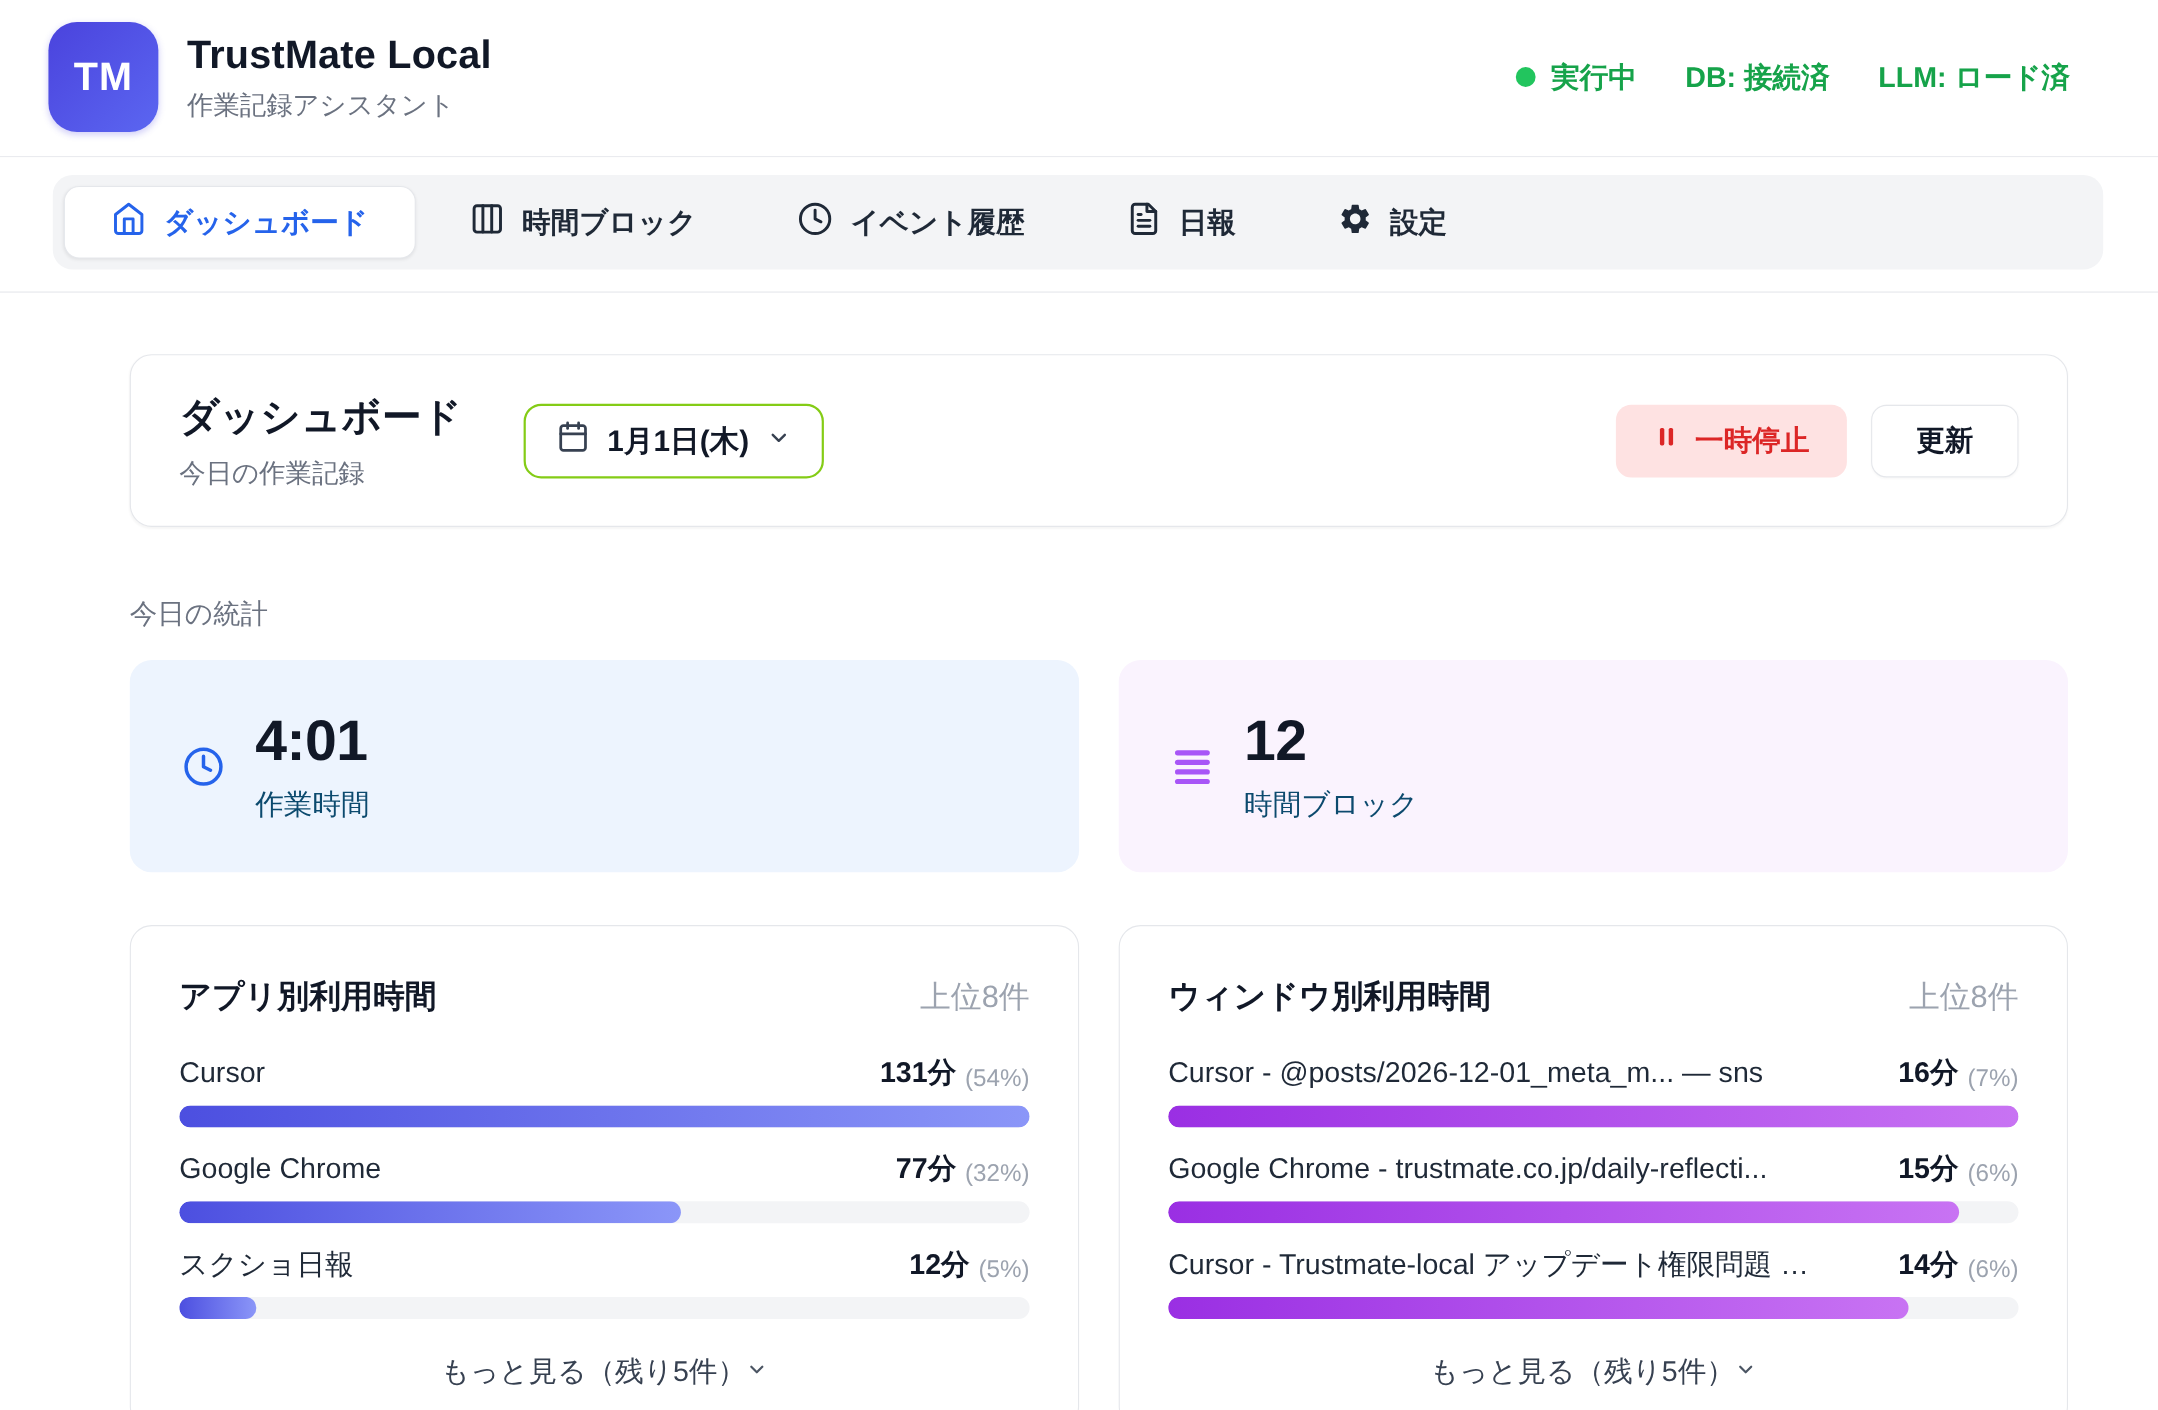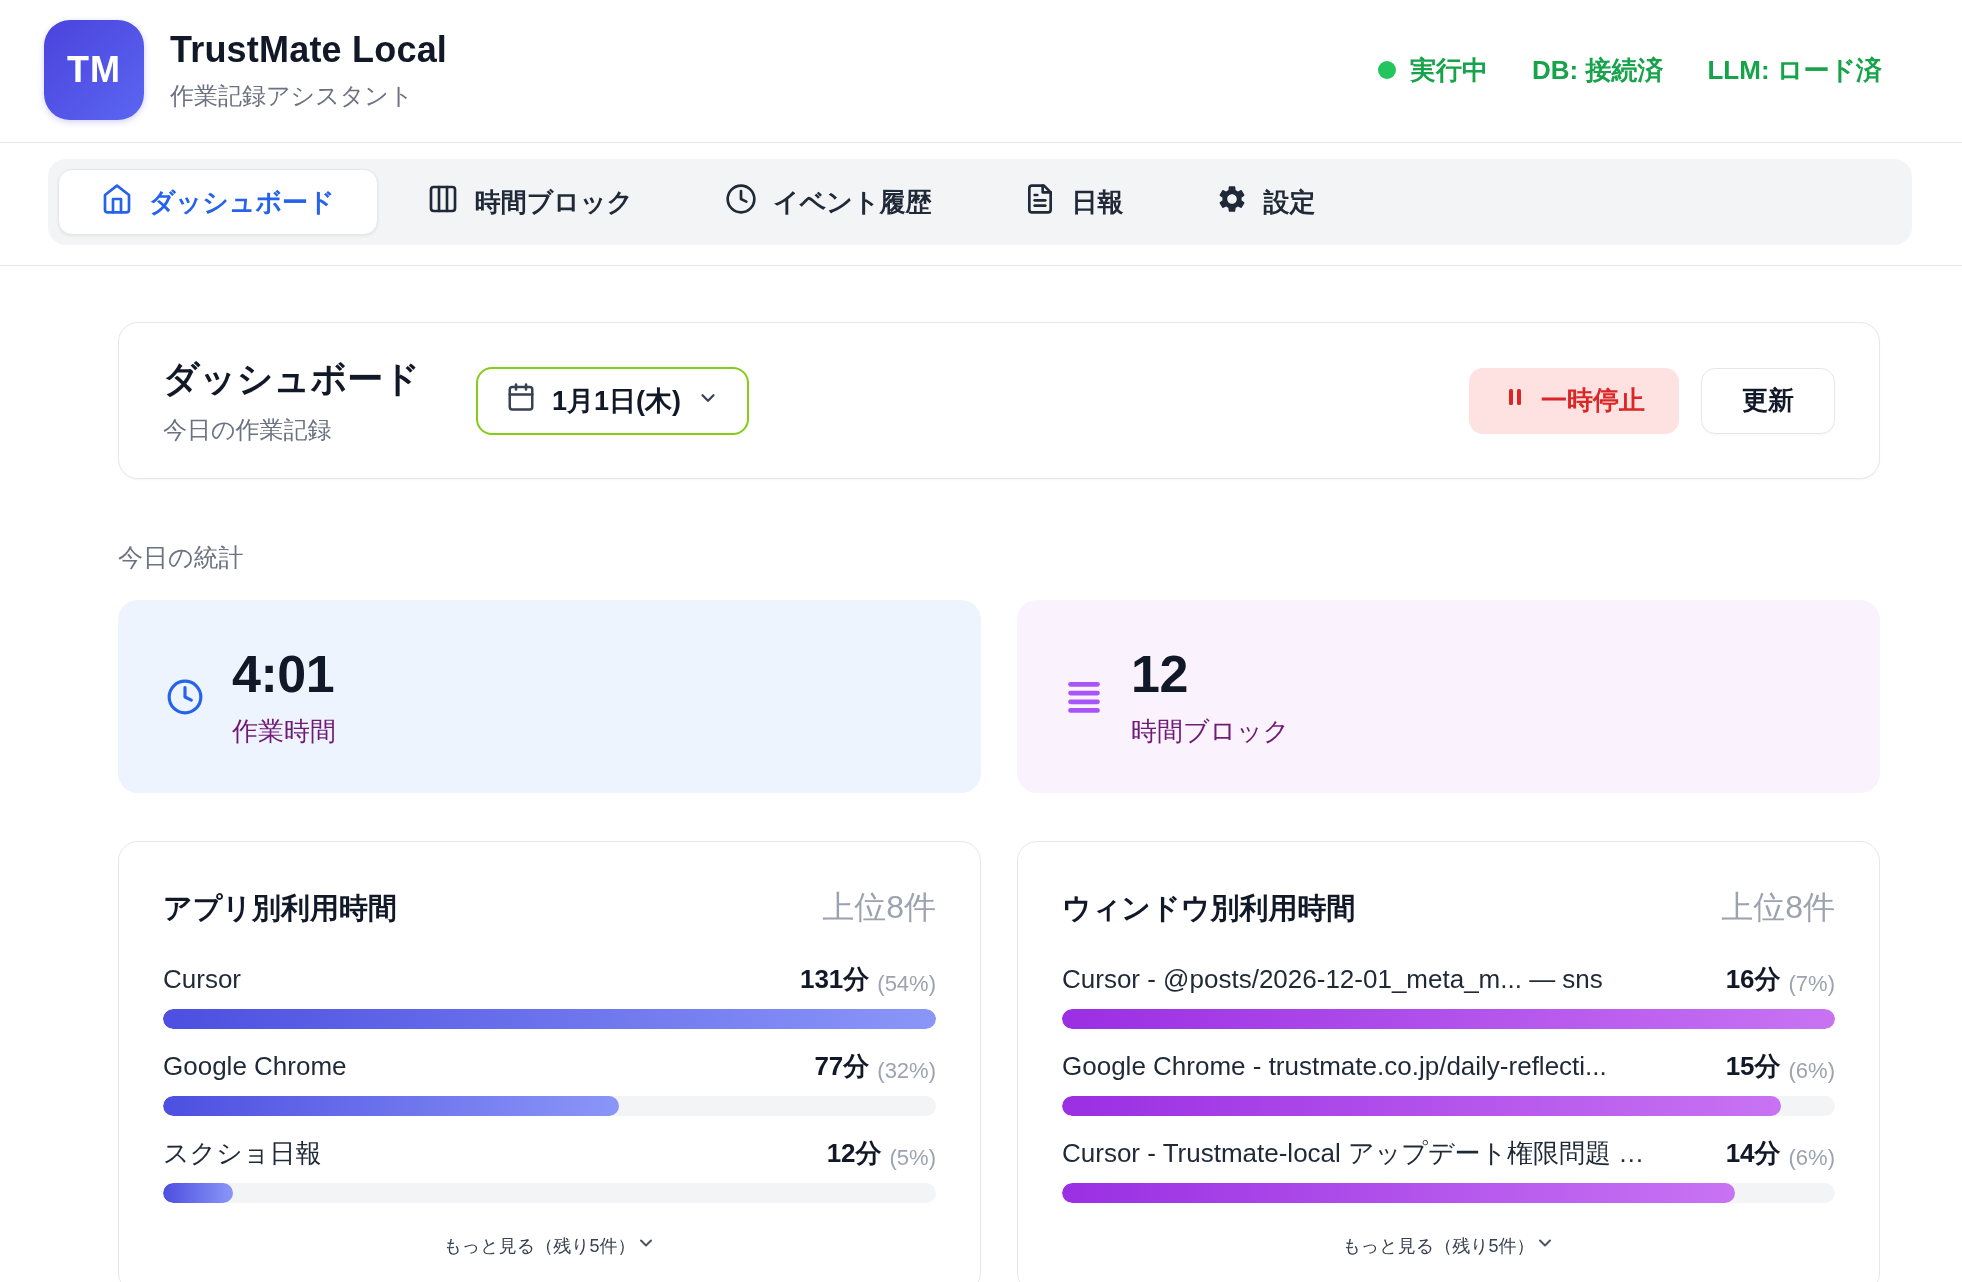--- a/index.html
+++ b/index.html
@@ -84,46 +84,46 @@
   }
 
   .section-label { margin: 62px 0 26px; font-size: 25px; color: #6b7280; }
 
   .stat-grid { display: grid; grid-template-columns: 1fr 1fr; gap: 36px; }
   .stat-card { border-radius: 20px; padding: 44px 48px; display: flex; align-items: center; gap: 28px; min-height: 184px; }
   .stat-card.blue { background: #edf4fe; }
   .stat-card.violet { background: #faf3fe; }
   .stat-icon { flex: none; width: 38px; height: 38px; }
   .stat-value { font-size: 52px; font-weight: 800; letter-spacing: -0.5px; color: #111827; }
-  .stat-label { font-size: 26px; color: #701a75; margin-top: 10px; }
+  .stat-label { font-size: 26px; color: #0c4a6e; margin-top: 10px; }
 
   .chart-grid { display: grid; grid-template-columns: 1fr 1fr; gap: 36px; margin-top: 48px; }
   .chart-card {
     background: #fff; border: 1px solid #e5e7eb; border-radius: 20px;
     padding: 44px 44px 34px;
   }
   .chart-head { display: flex; align-items: baseline; justify-content: space-between; margin-bottom: 32px; }
   .chart-title { font-size: 29px; font-weight: 700; }
-  .chart-badge { font-size: 32px; color: #9ca3af; }
+  .chart-badge { font-size: 28px; color: #9ca3af; }
 
   .bar-row { margin-bottom: 20px; }
   .bar-head { display: flex; align-items: baseline; justify-content: space-between; }
   .bar-label { font-size: 26px; color: #1f2937; white-space: nowrap; overflow: hidden; text-overflow: ellipsis; max-width: 600px; }
   .bar-values { display: flex; align-items: flex-end; gap: 8px; white-space: nowrap; }
   .bar-minutes { font-size: 26px; font-weight: 700; color: #111827; }
   .bar-percent { font-size: 22px; color: #9ca3af; }
   .bar-track { margin-top: 12px; height: 20px; border-radius: 10px; background: #f3f4f6; overflow: hidden; }
   .bar-fill { height: 100%; border-radius: 10px; }
   .chart-card.blue .bar-fill { background: linear-gradient(90deg, #4c4fe0 0%, #8b96f8 100%); }
   .chart-card.violet .bar-fill { background: linear-gradient(90deg, #9a2fe3 0%, #c873f3 100%); }
 
   .more-btn {
     margin: 30px auto 0; display: flex; align-items: center; 
     background: none; border: none;
-    font-size: 18px; color: #374151;
+    font-size: 26px; color: #374151;
   }
   .more-btn svg { color: #4b5563; }
 </style>
 </head>
 <body>
 
 <div class="app">
 
   <header class="header">
     <div class="brand">

